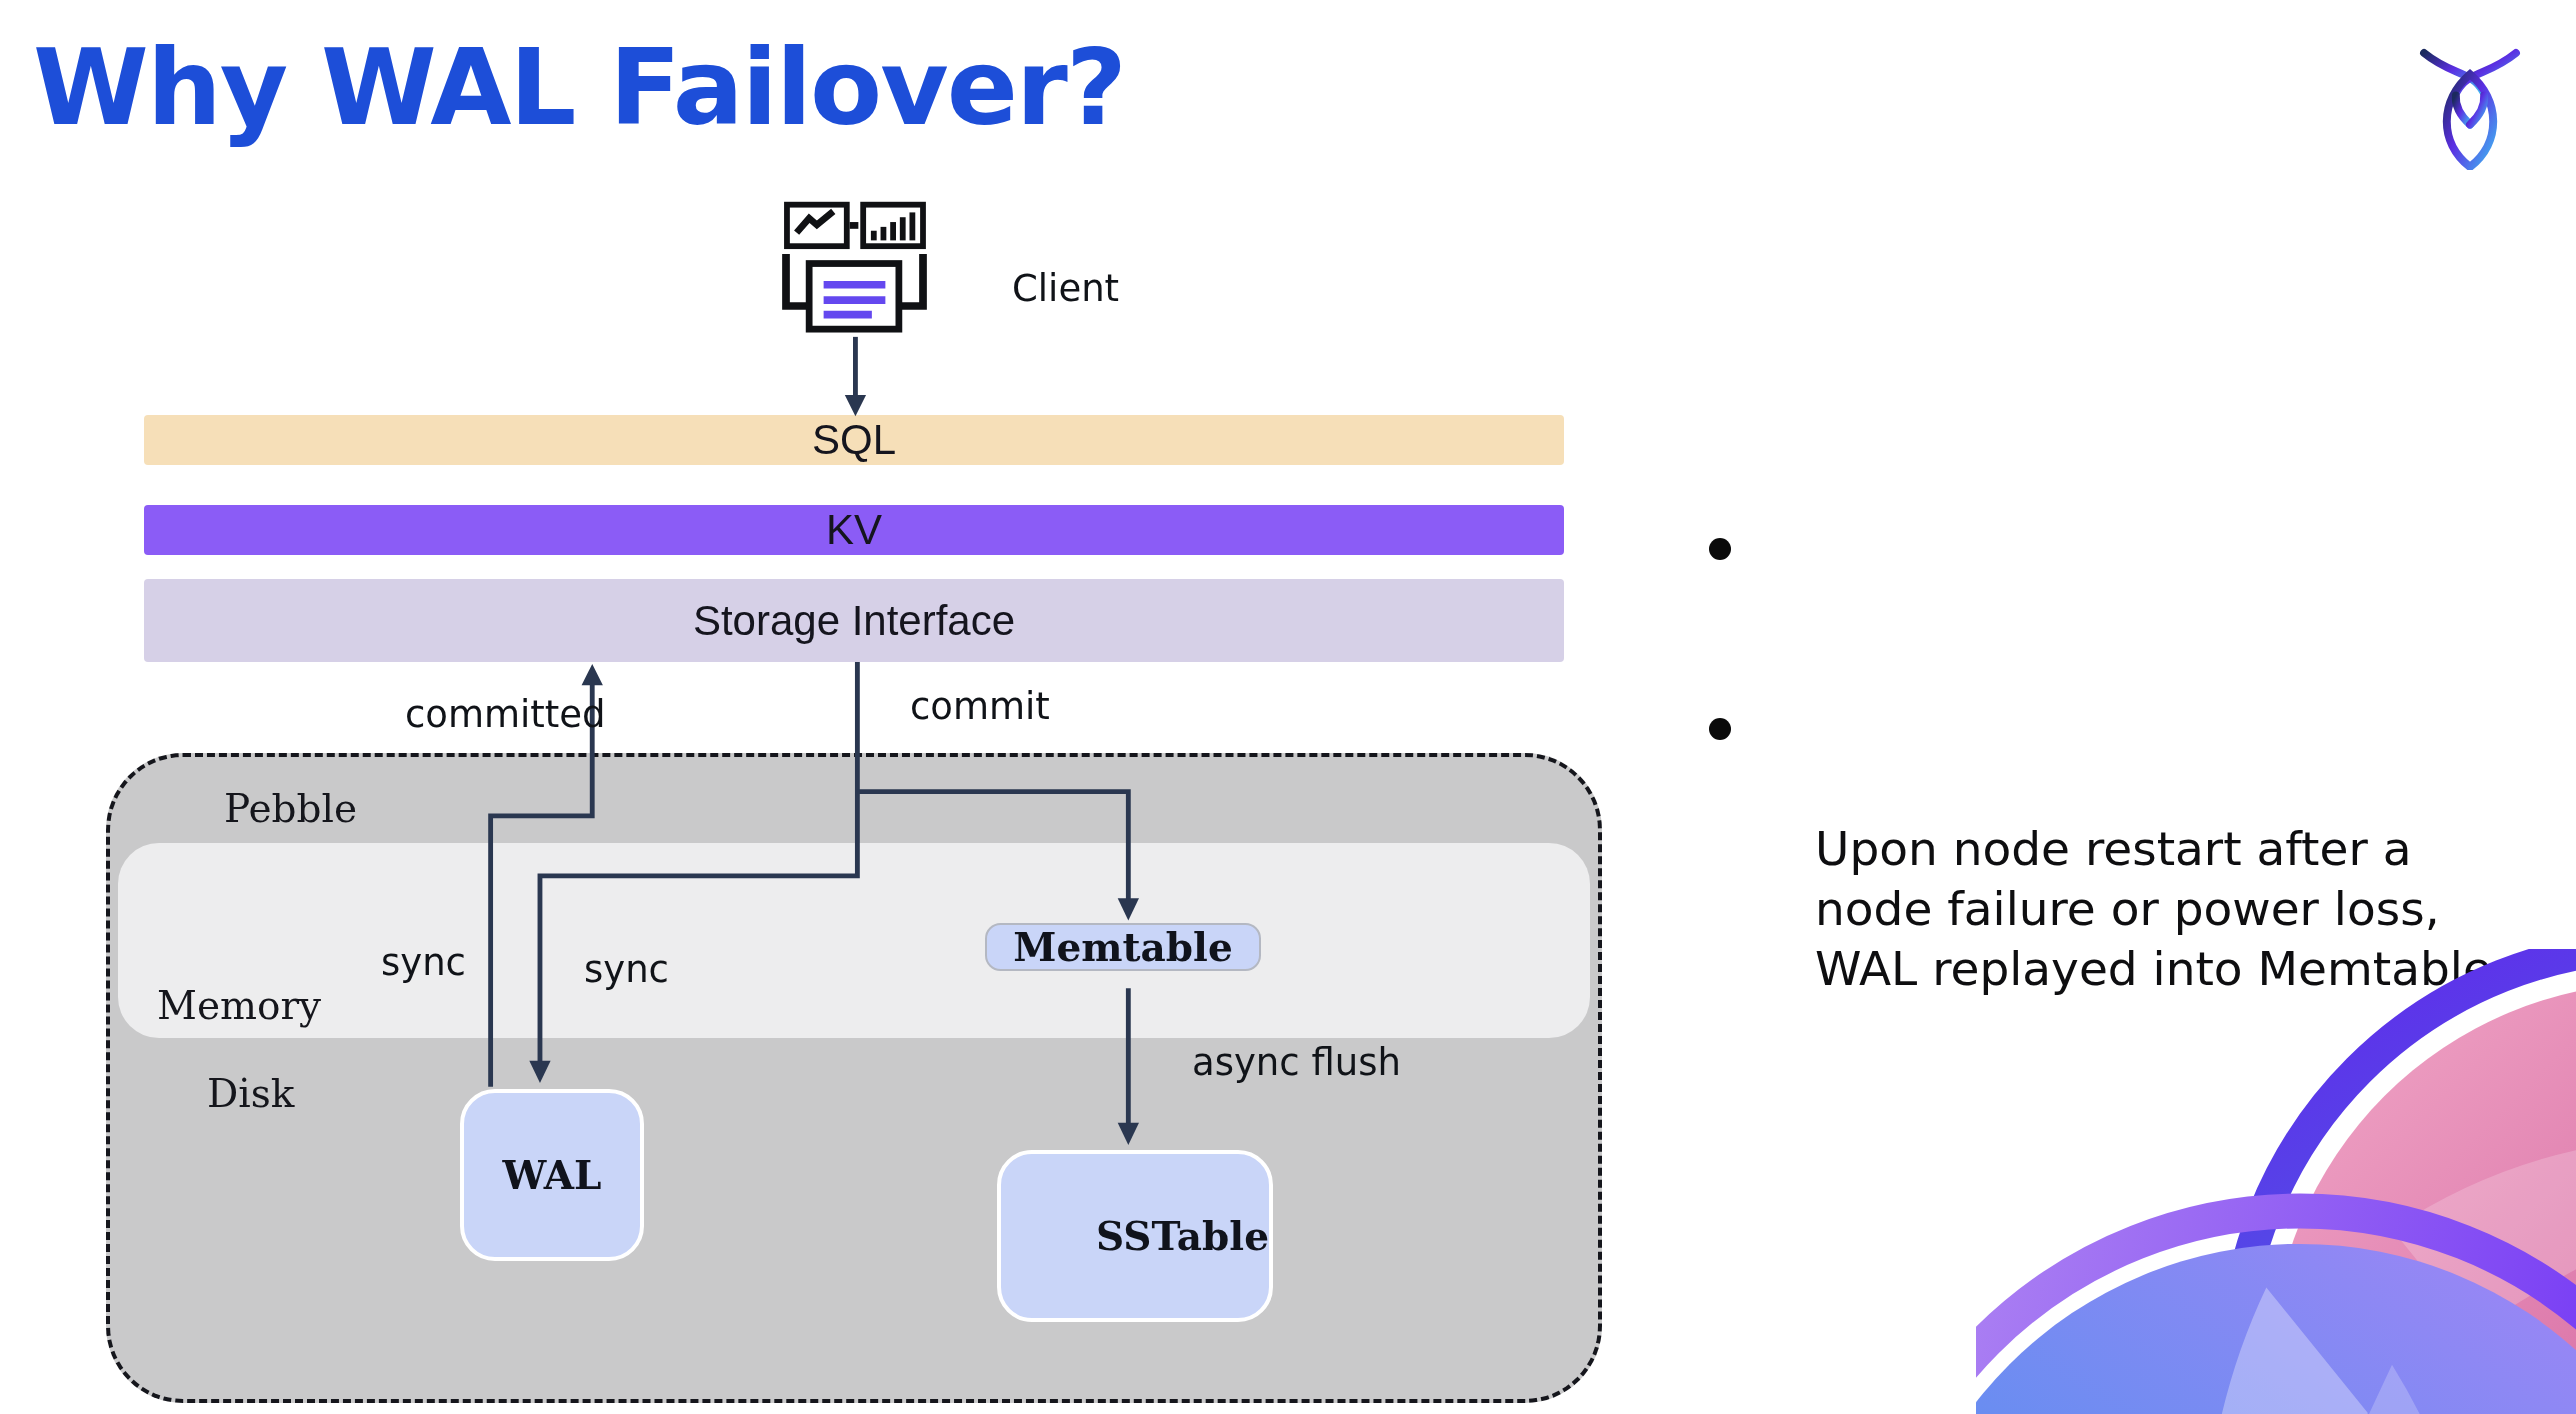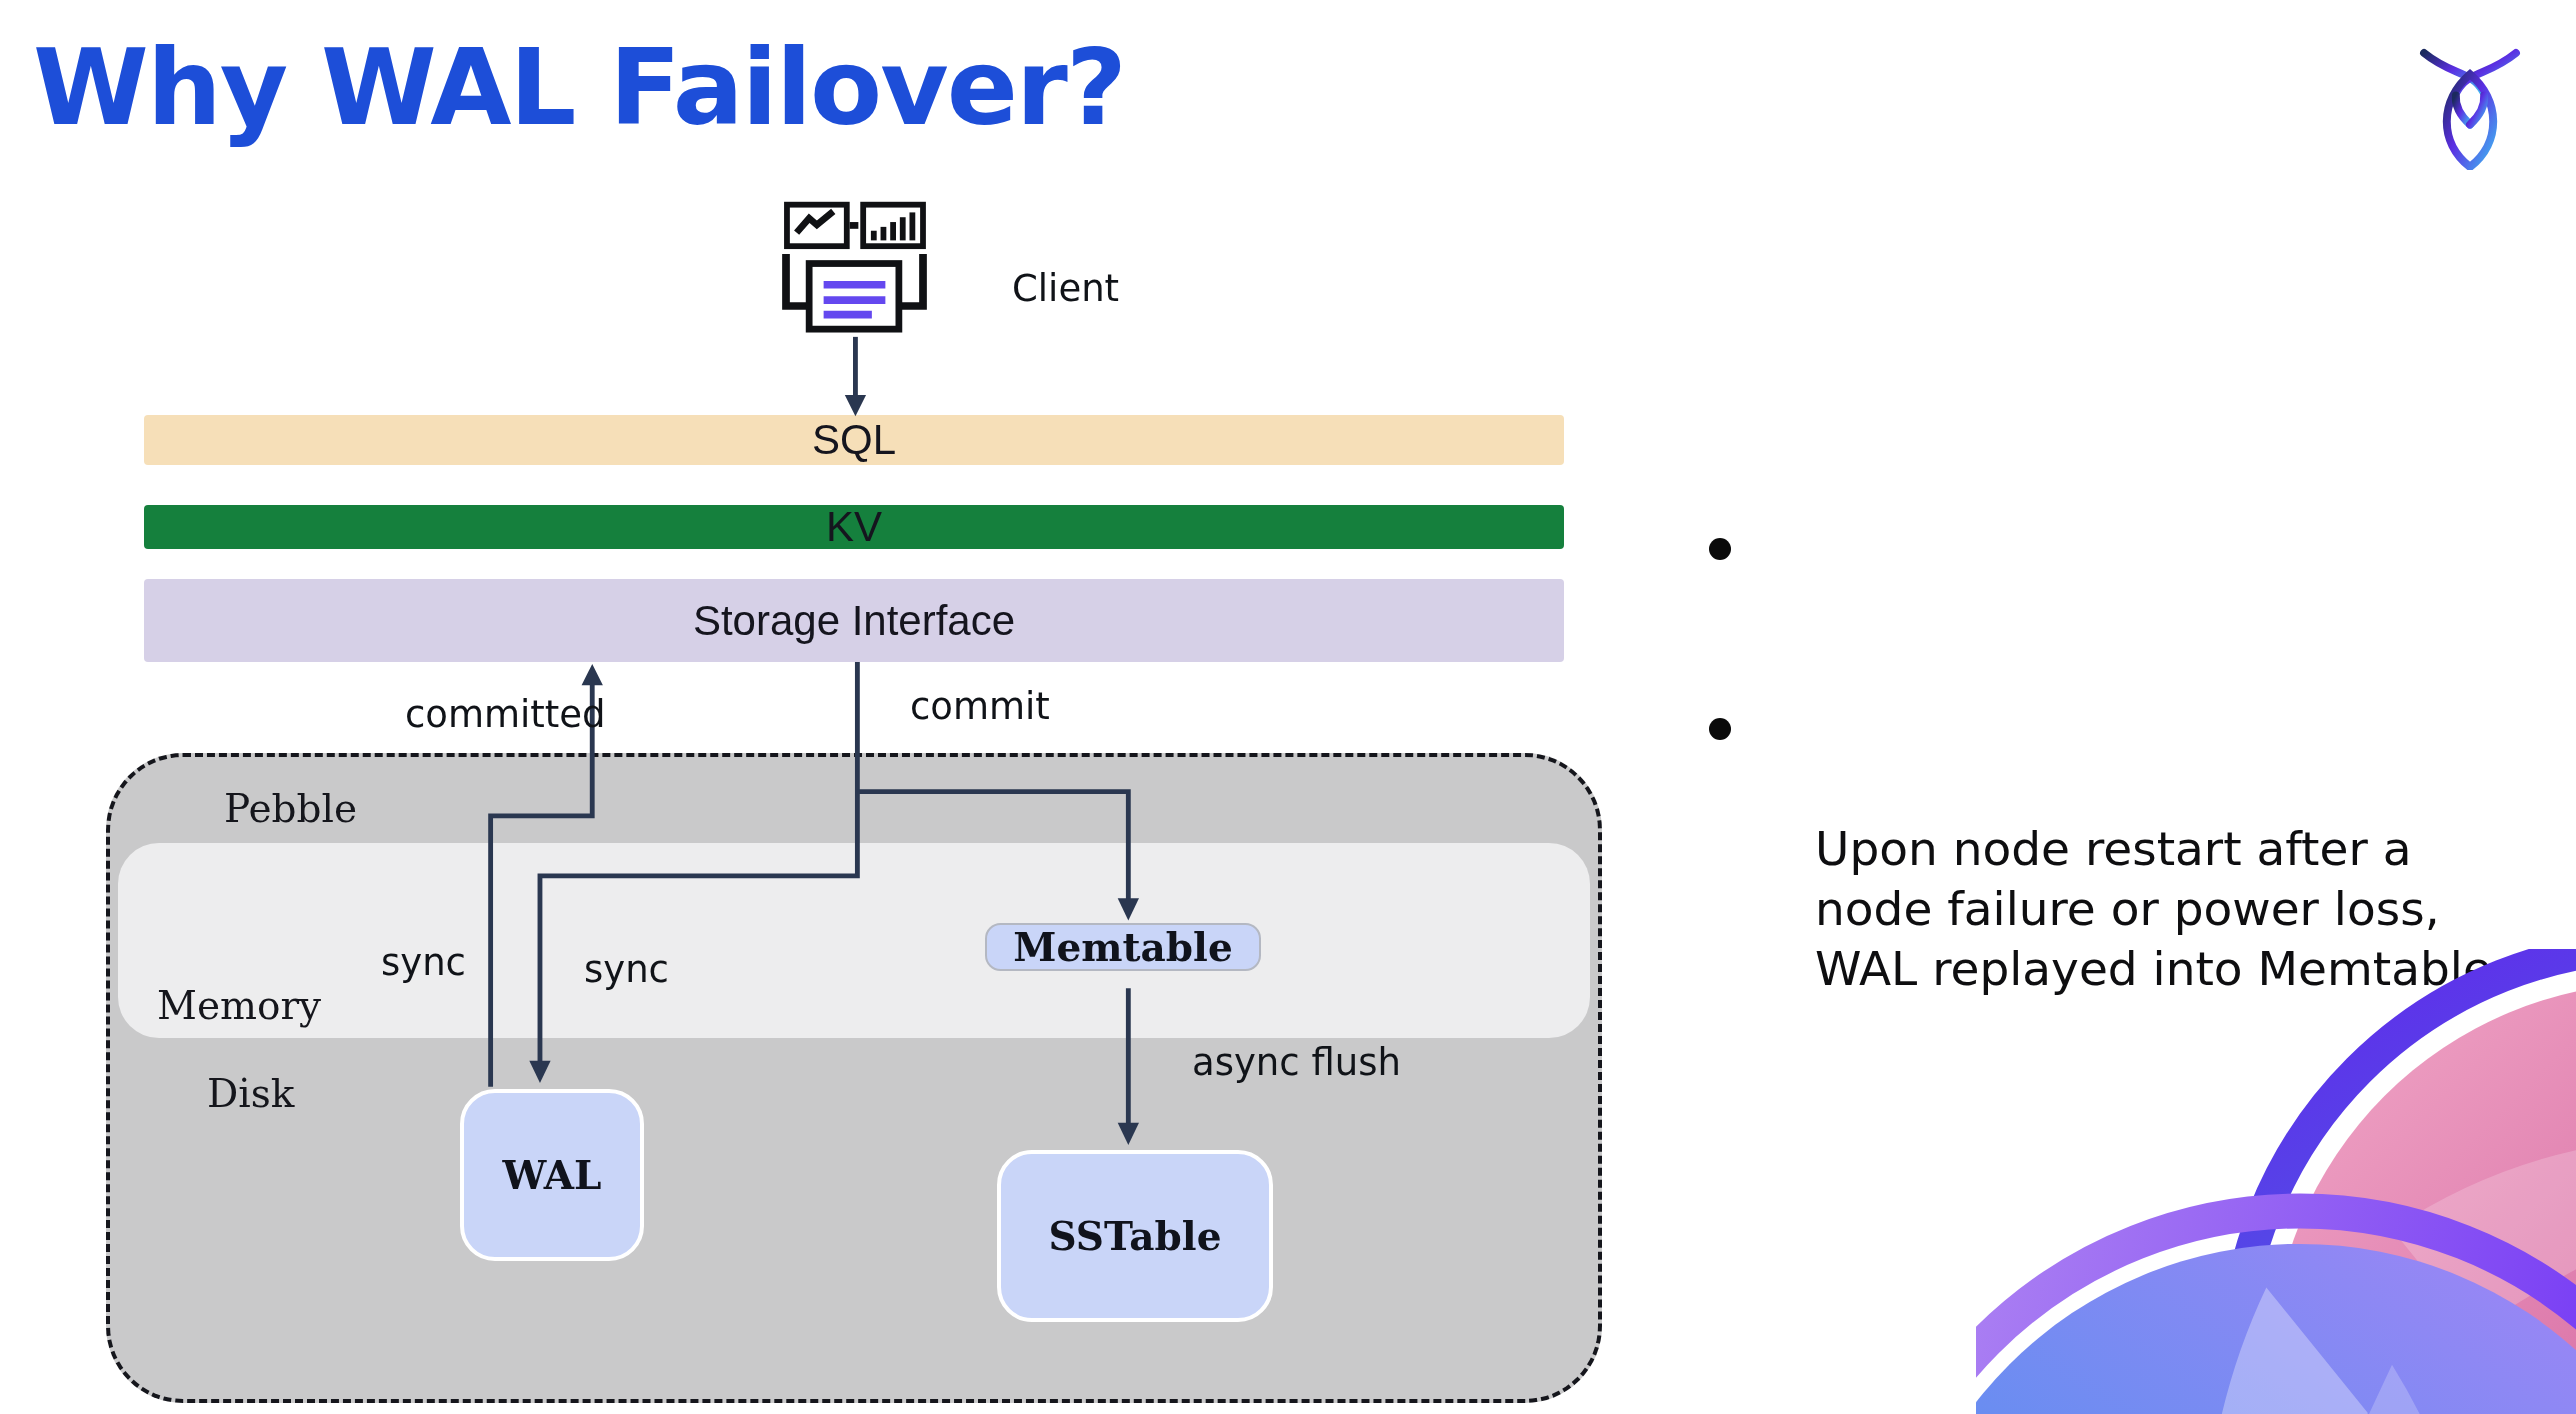--- a/index.html
+++ b/index.html
@@ -28,21 +28,21 @@
   .layer-bar {
     left: 144px;
     width: 1420px;
     border-radius: 4px;
     display: flex; align-items: center; justify-content: center;
     font-family: Liberation Sans, sans-serif;
     font-size: 42px;
     color: #15151e;
   }
   .layer-sql     { top: 415px; height: 50px; background: #f6dfb8; }
-  .layer-kv      { top: 505px; height: 44px; background: #15803d; }
+  .layer-kv      { top: 505px; height: 50px; background: #8b5cf6; }
   .layer-storage { top: 579px; height: 83px; background: #d6d0e7; }
 
   
   .pebble-box {
     left: 106px; top: 753px;
     width: 1496px; height: 650px;
     background: #c9c9ca;
     border: 4.8px dashed #15161c;
     border-radius: 77px;
     box-sizing: border-box;
@@ -75,21 +75,21 @@
   .node-wal {
     left: 460px; top: 1089px; width: 184px; height: 172px;
     border: 4.8px solid #ffffff; border-radius: 35px;
   }
   .node-memtable {
     left: 985px; top: 923px; width: 276px; height: 48px;
     border: 2.9px solid #b4b8c2; border-radius: 15.5px;
   }
   .node-sstable {
     left: 997px; top: 1150px; width: 276px; height: 172px;
-    border: 4.8px solid #ffffff; border-radius: 35px;
+    border: 4.8px solid #ffffff; border-radius: 35px; justify-content: flex-end;
   }
 
   
   .edge-label {
     font-size: 37px;
     color: #101318;
     font-family: "DejaVu Sans", sans-serif;
     white-space: nowrap;
   }
   .lbl-committed  { left: 405px;  top: 693px; }

